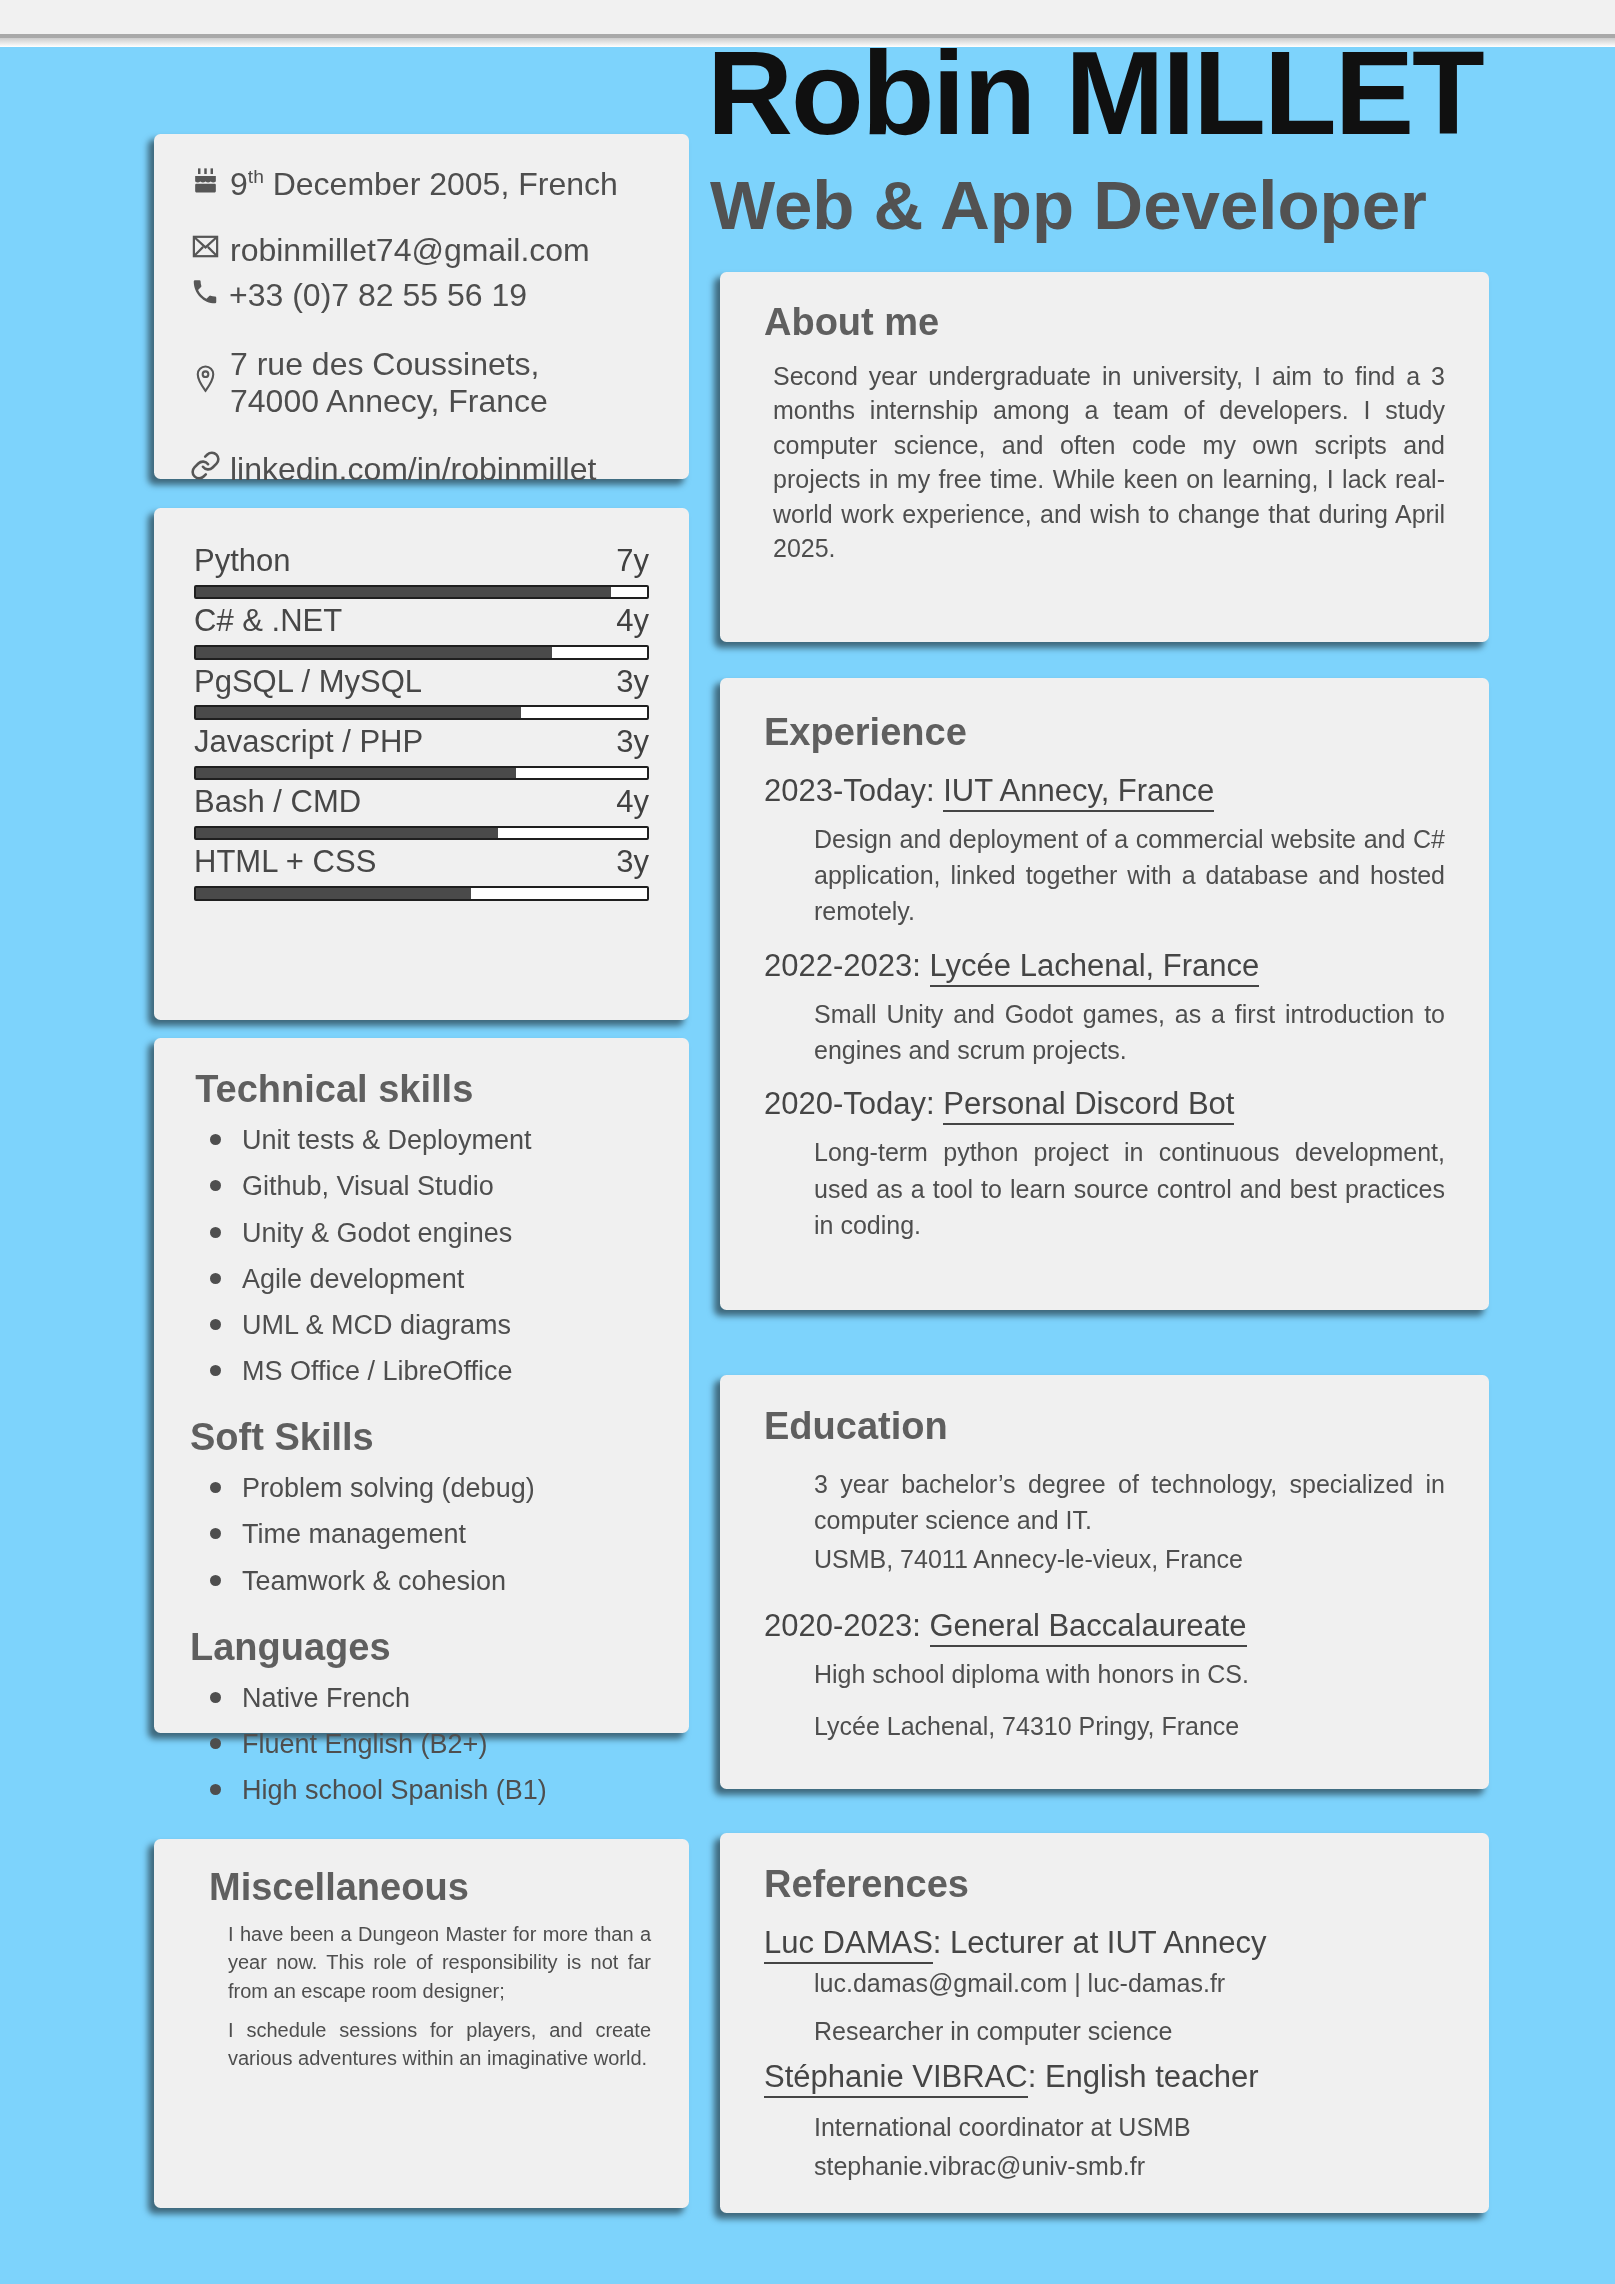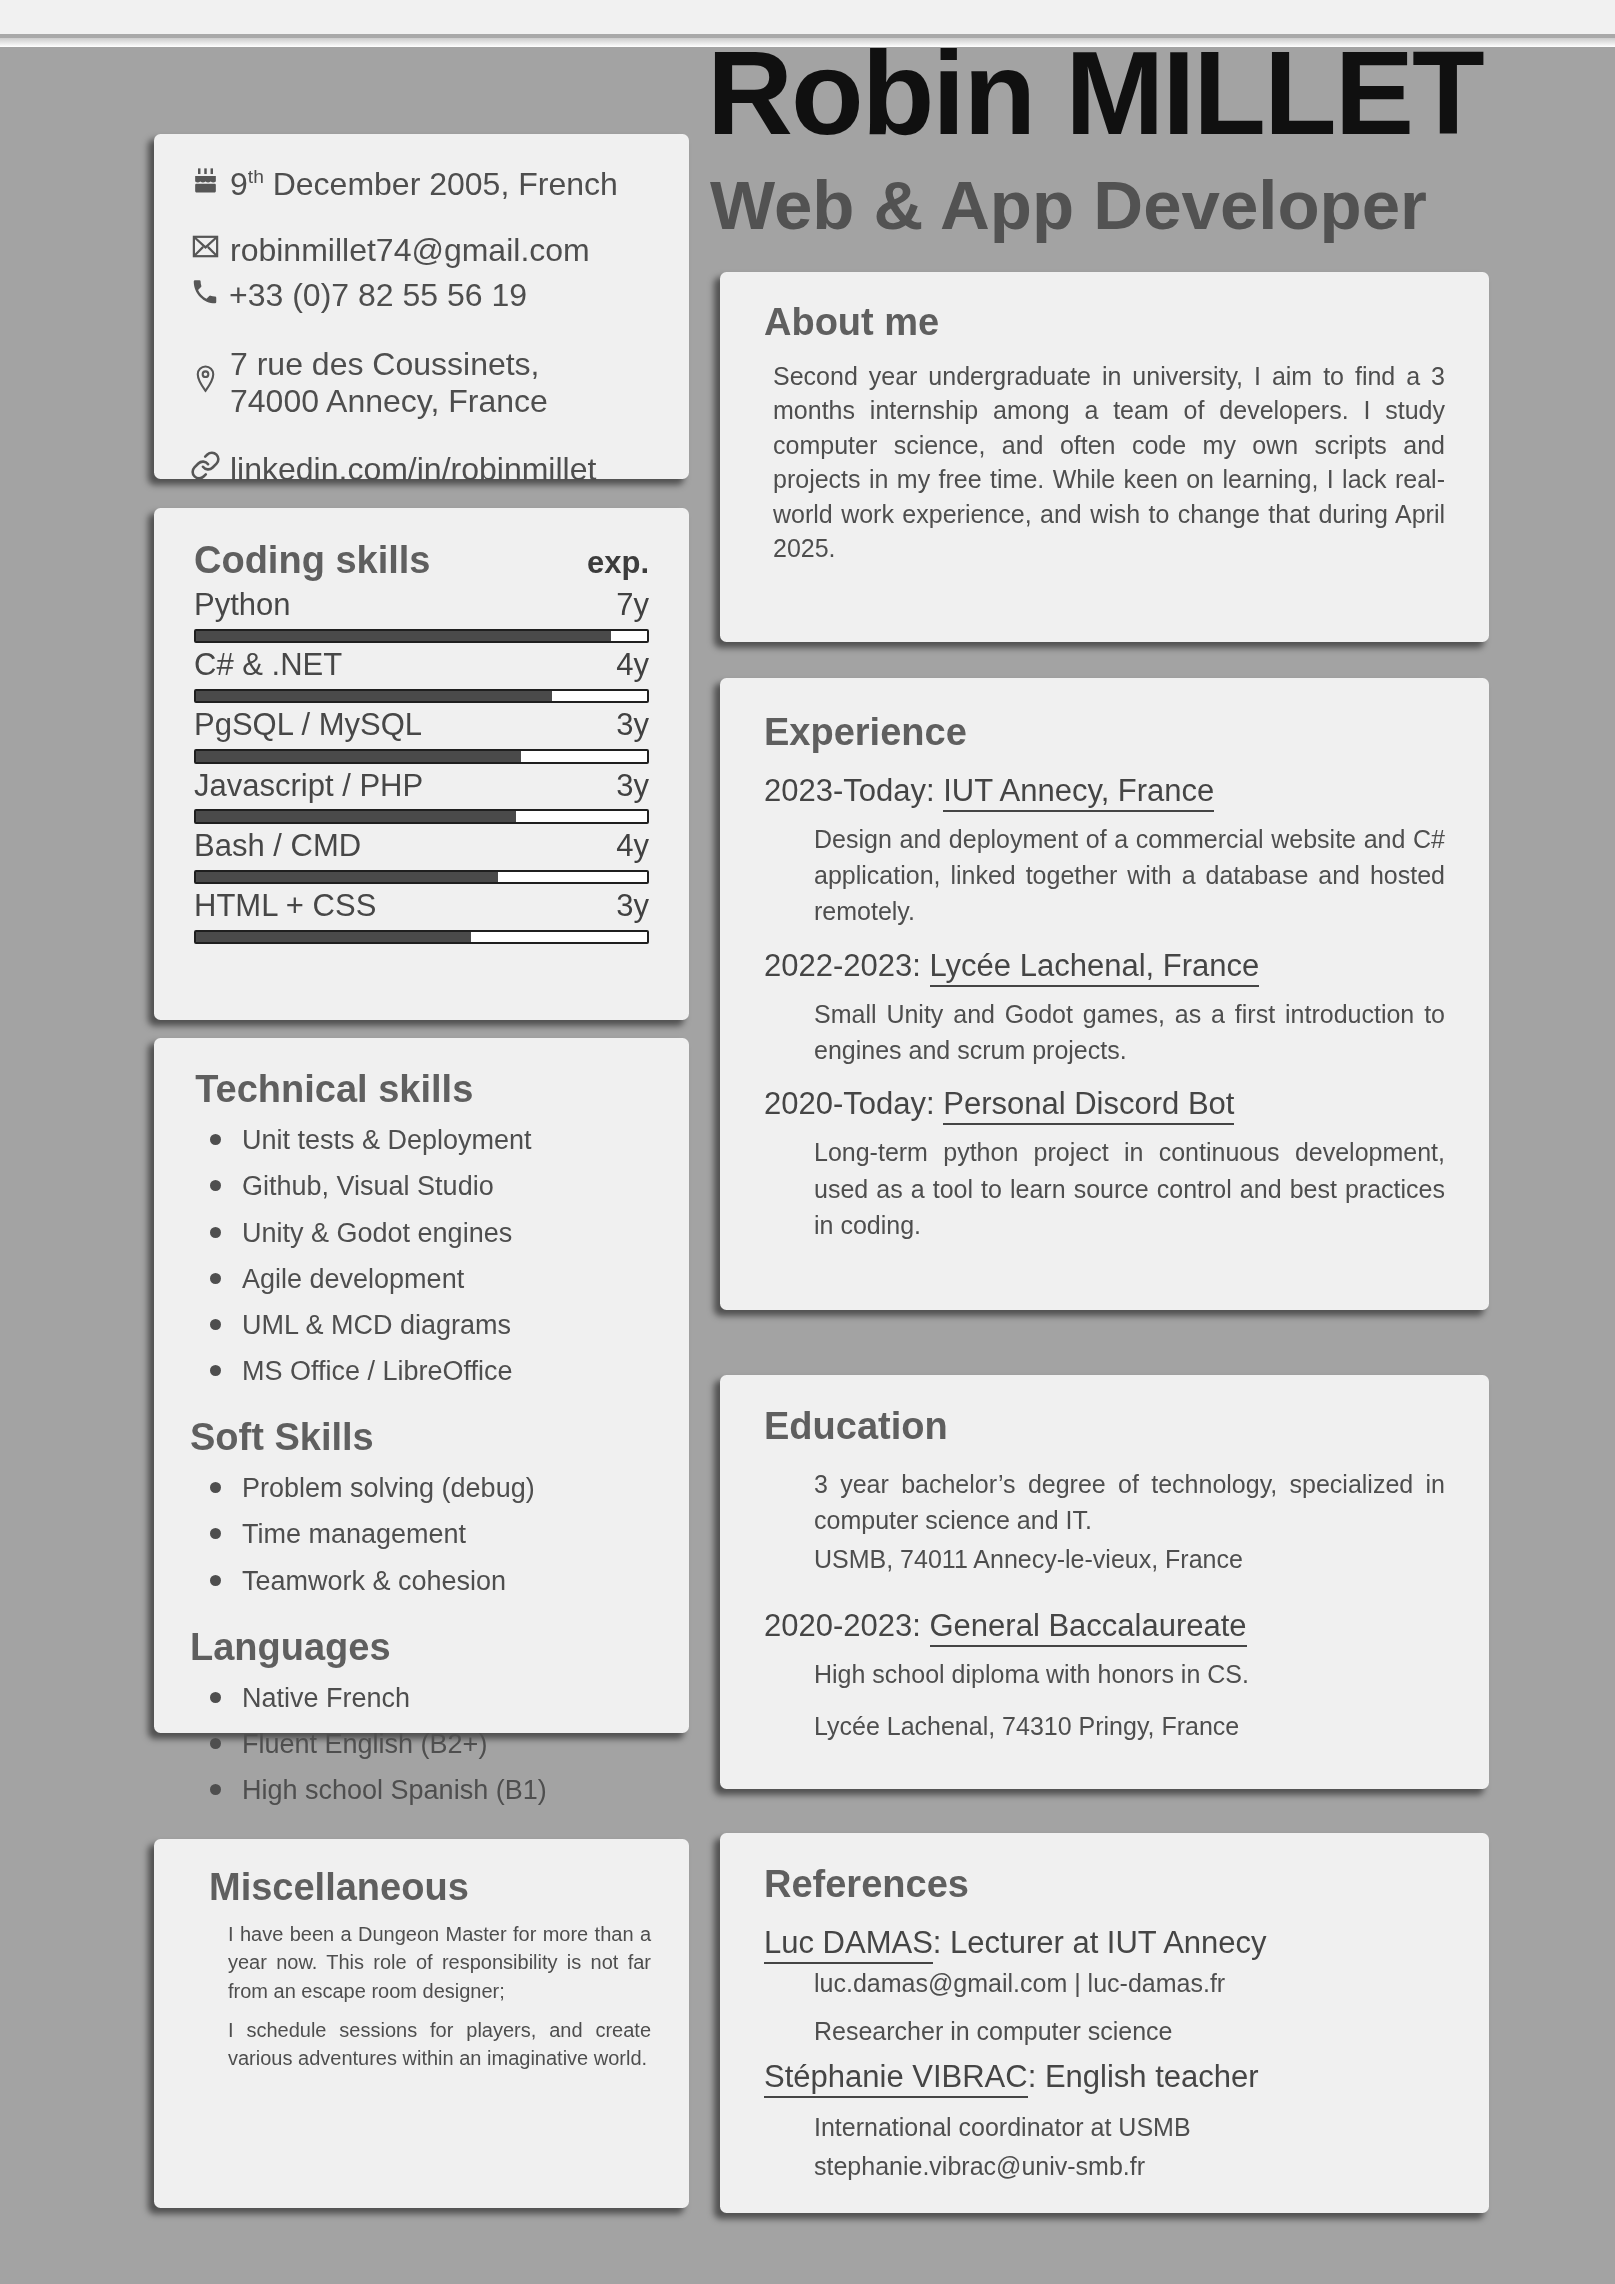--- a/index.html
+++ b/index.html
@@ -1,16 +1,16 @@
 <!DOCTYPE html>
 <html style="font-size:10.4px"><head>
 <meta charset="utf-8">
 <style>
   html,body{margin:0;padding:0;background:#ffffff;}
-  #page{position:relative;width:1616px;height:2284px;background:#a3a3a3;
+  #page{position:relative;width:1616px;height:2284px;background:#7dd3fc;
         font-family:"Liberation Sans", sans-serif;color:#4e4e4e;overflow:hidden;}
   
   .top-strip{position:absolute;left:0;top:0;width:1616px;height:34px;background:#f1f1f1;}
   .top-strip-line{position:absolute;left:0;top:34px;width:1616px;height:3.9px;background:#a9a9a9;}
   .top-strip-fade{position:absolute;left:0;top:38px;width:1616px;height:9px;
         background:linear-gradient(#cccccc,#ffffff);}
   
   .name{position:absolute;left:707px;top:33px;font-size:119px;font-weight:bold;
         color:#101010;letter-spacing:-2px;line-height:1;white-space:nowrap;}
   .job-title{position:absolute;left:710px;top:171px;font-size:69px;font-weight:bold;
@@ -121,24 +121,20 @@
         <svg width="31" height="31" viewBox="0 0 24 24" fill="none" stroke="#565656" stroke-width="2" stroke-linecap="round">
             <path d="M10 13a5 5 0 0 0 7.54.54l3-3a5 5 0 0 0-7.07-7.07l-1.72 1.71"></path>
             <path d="M14 11a5 5 0 0 0-7.54-.54l-3 3a5 5 0 0 0 7.07 7.07l1.71-1.71"></path>
           </svg>
       </span>
       <span>linkedin.com/in/robinmillet</span>
     </div>
   </div>
 
   <div class="card card-coding">
-    <div class="coding-head">
-      <span class="section-title">Coding skills</span>
-      <span class="exp-label">exp.</span>
-    </div>
     <div class="skill-row">
       <div class="skill-line">
           <span>Python</span>
           <span class="skill-years">7y</span>
         </div>
       <div class="bar">
           <div class="bar-fill" style="width: 92%;"></div>
         </div>
     </div>
     <div class="skill-row">

